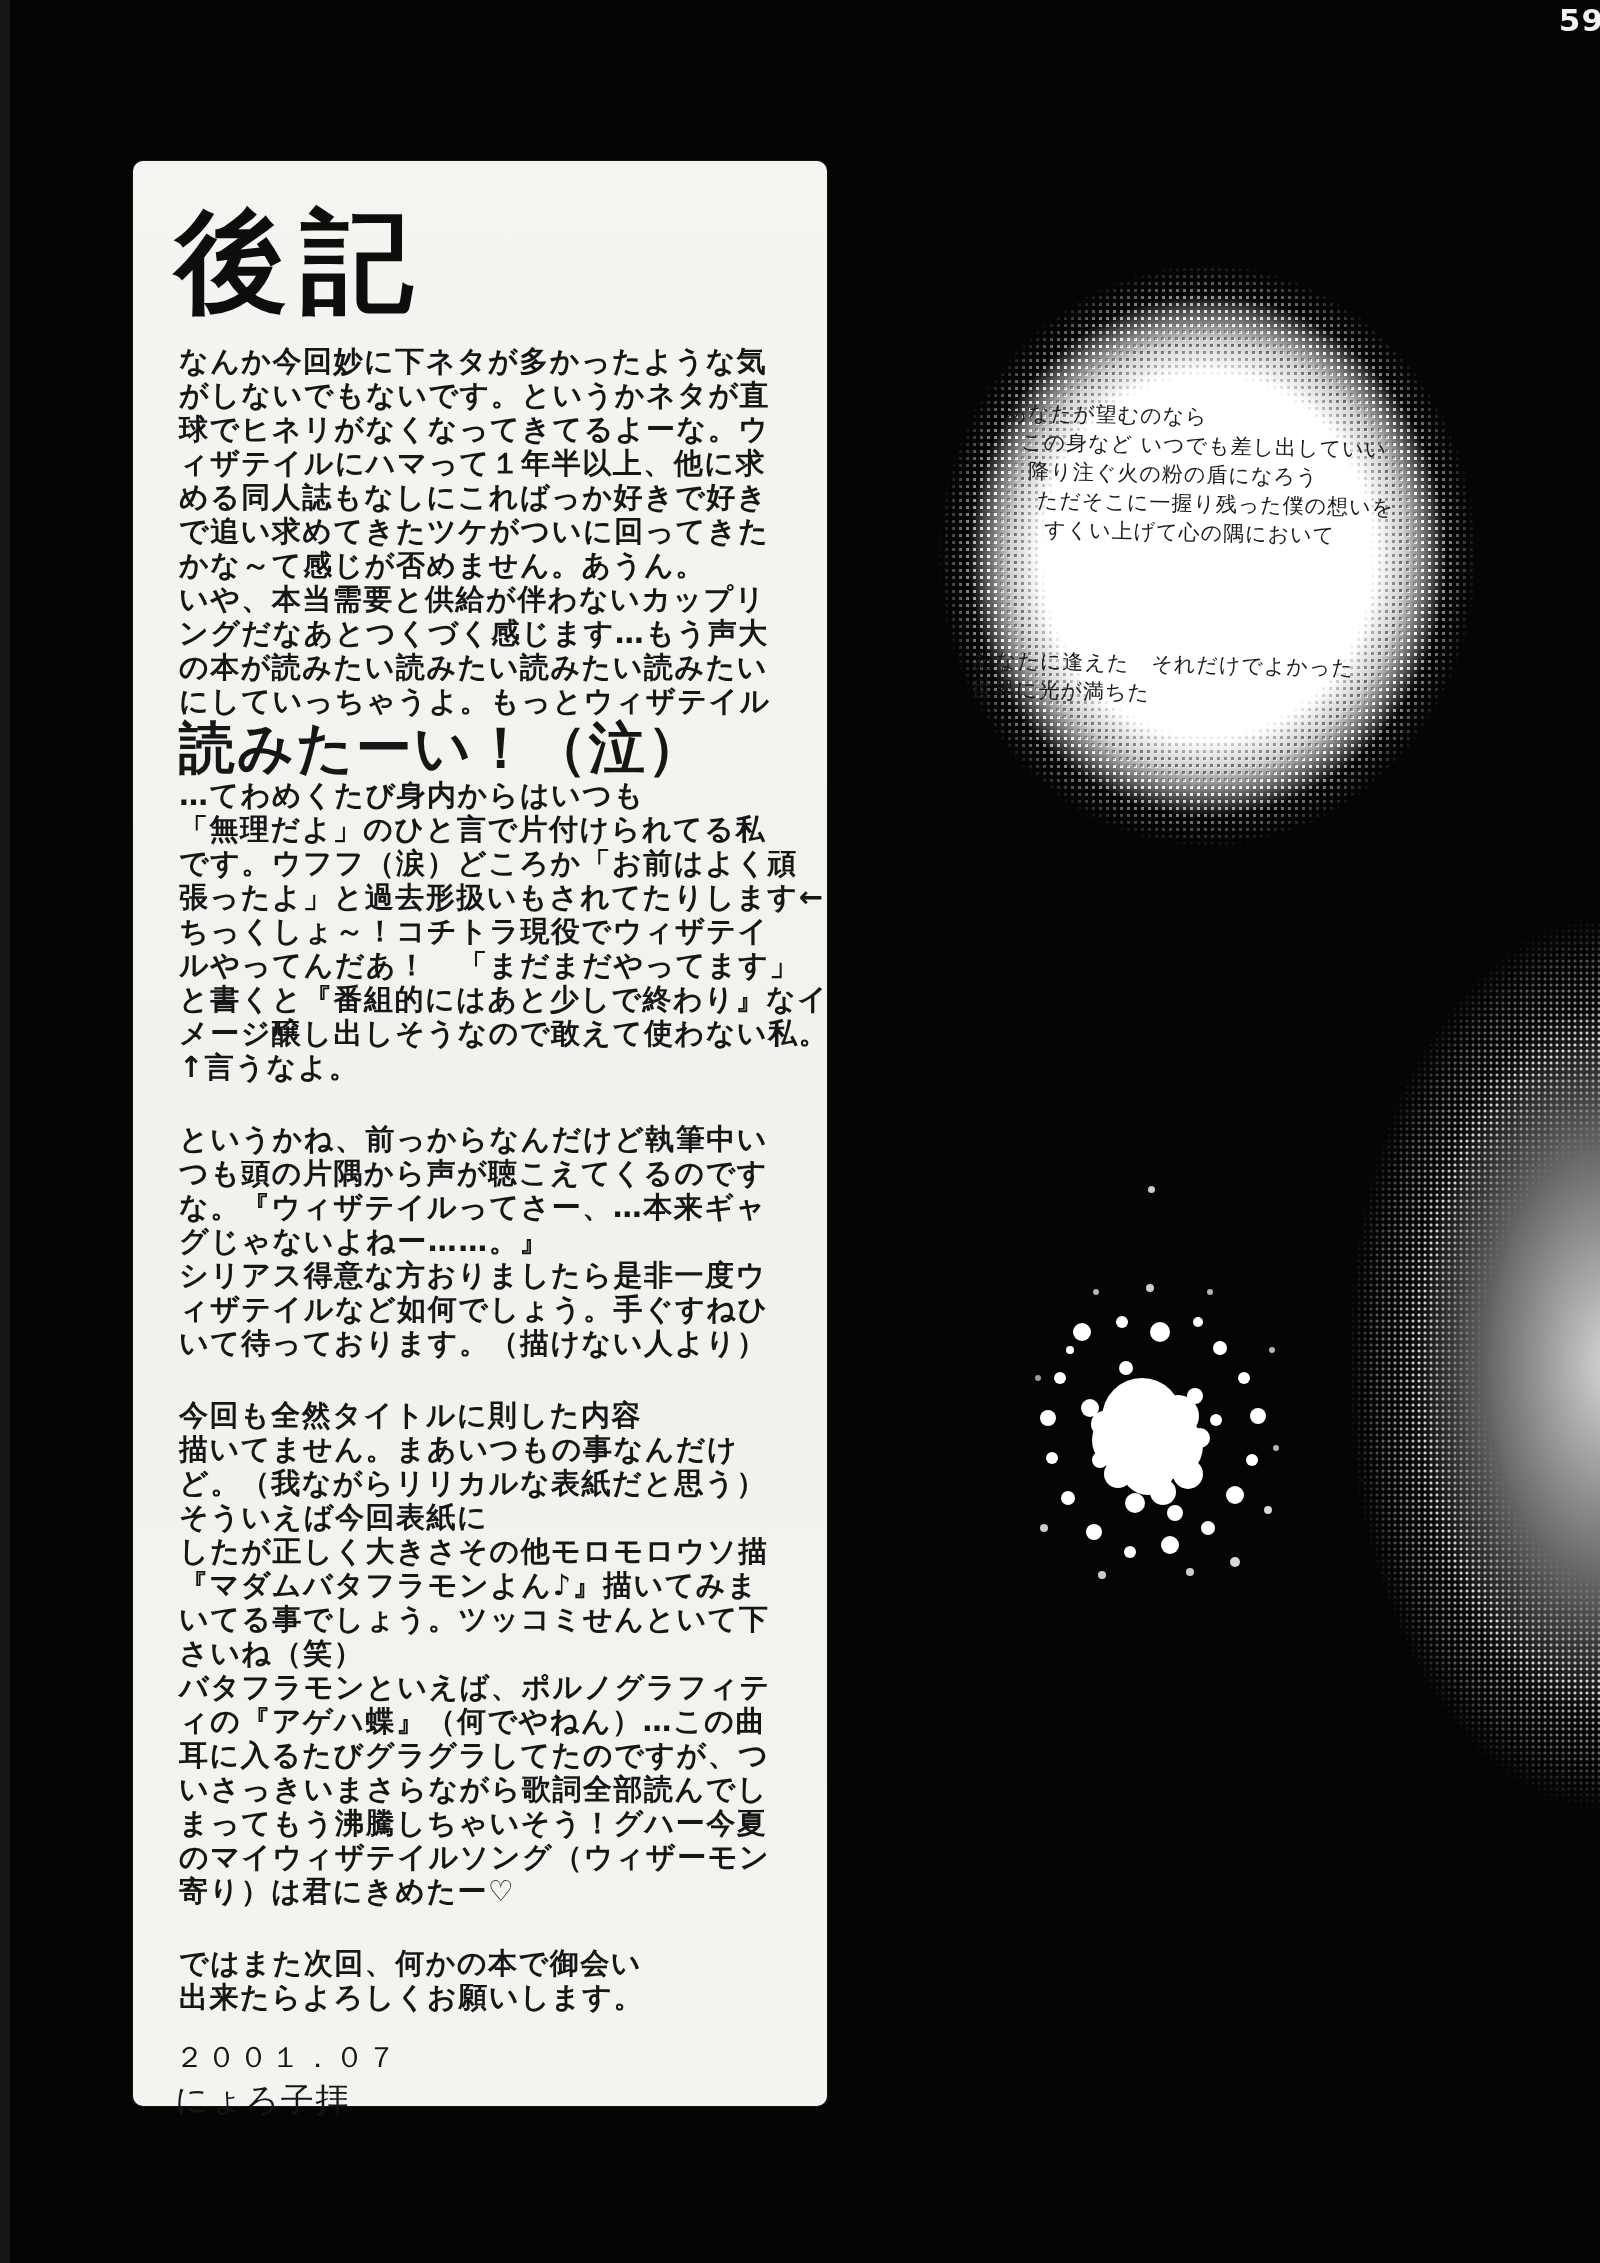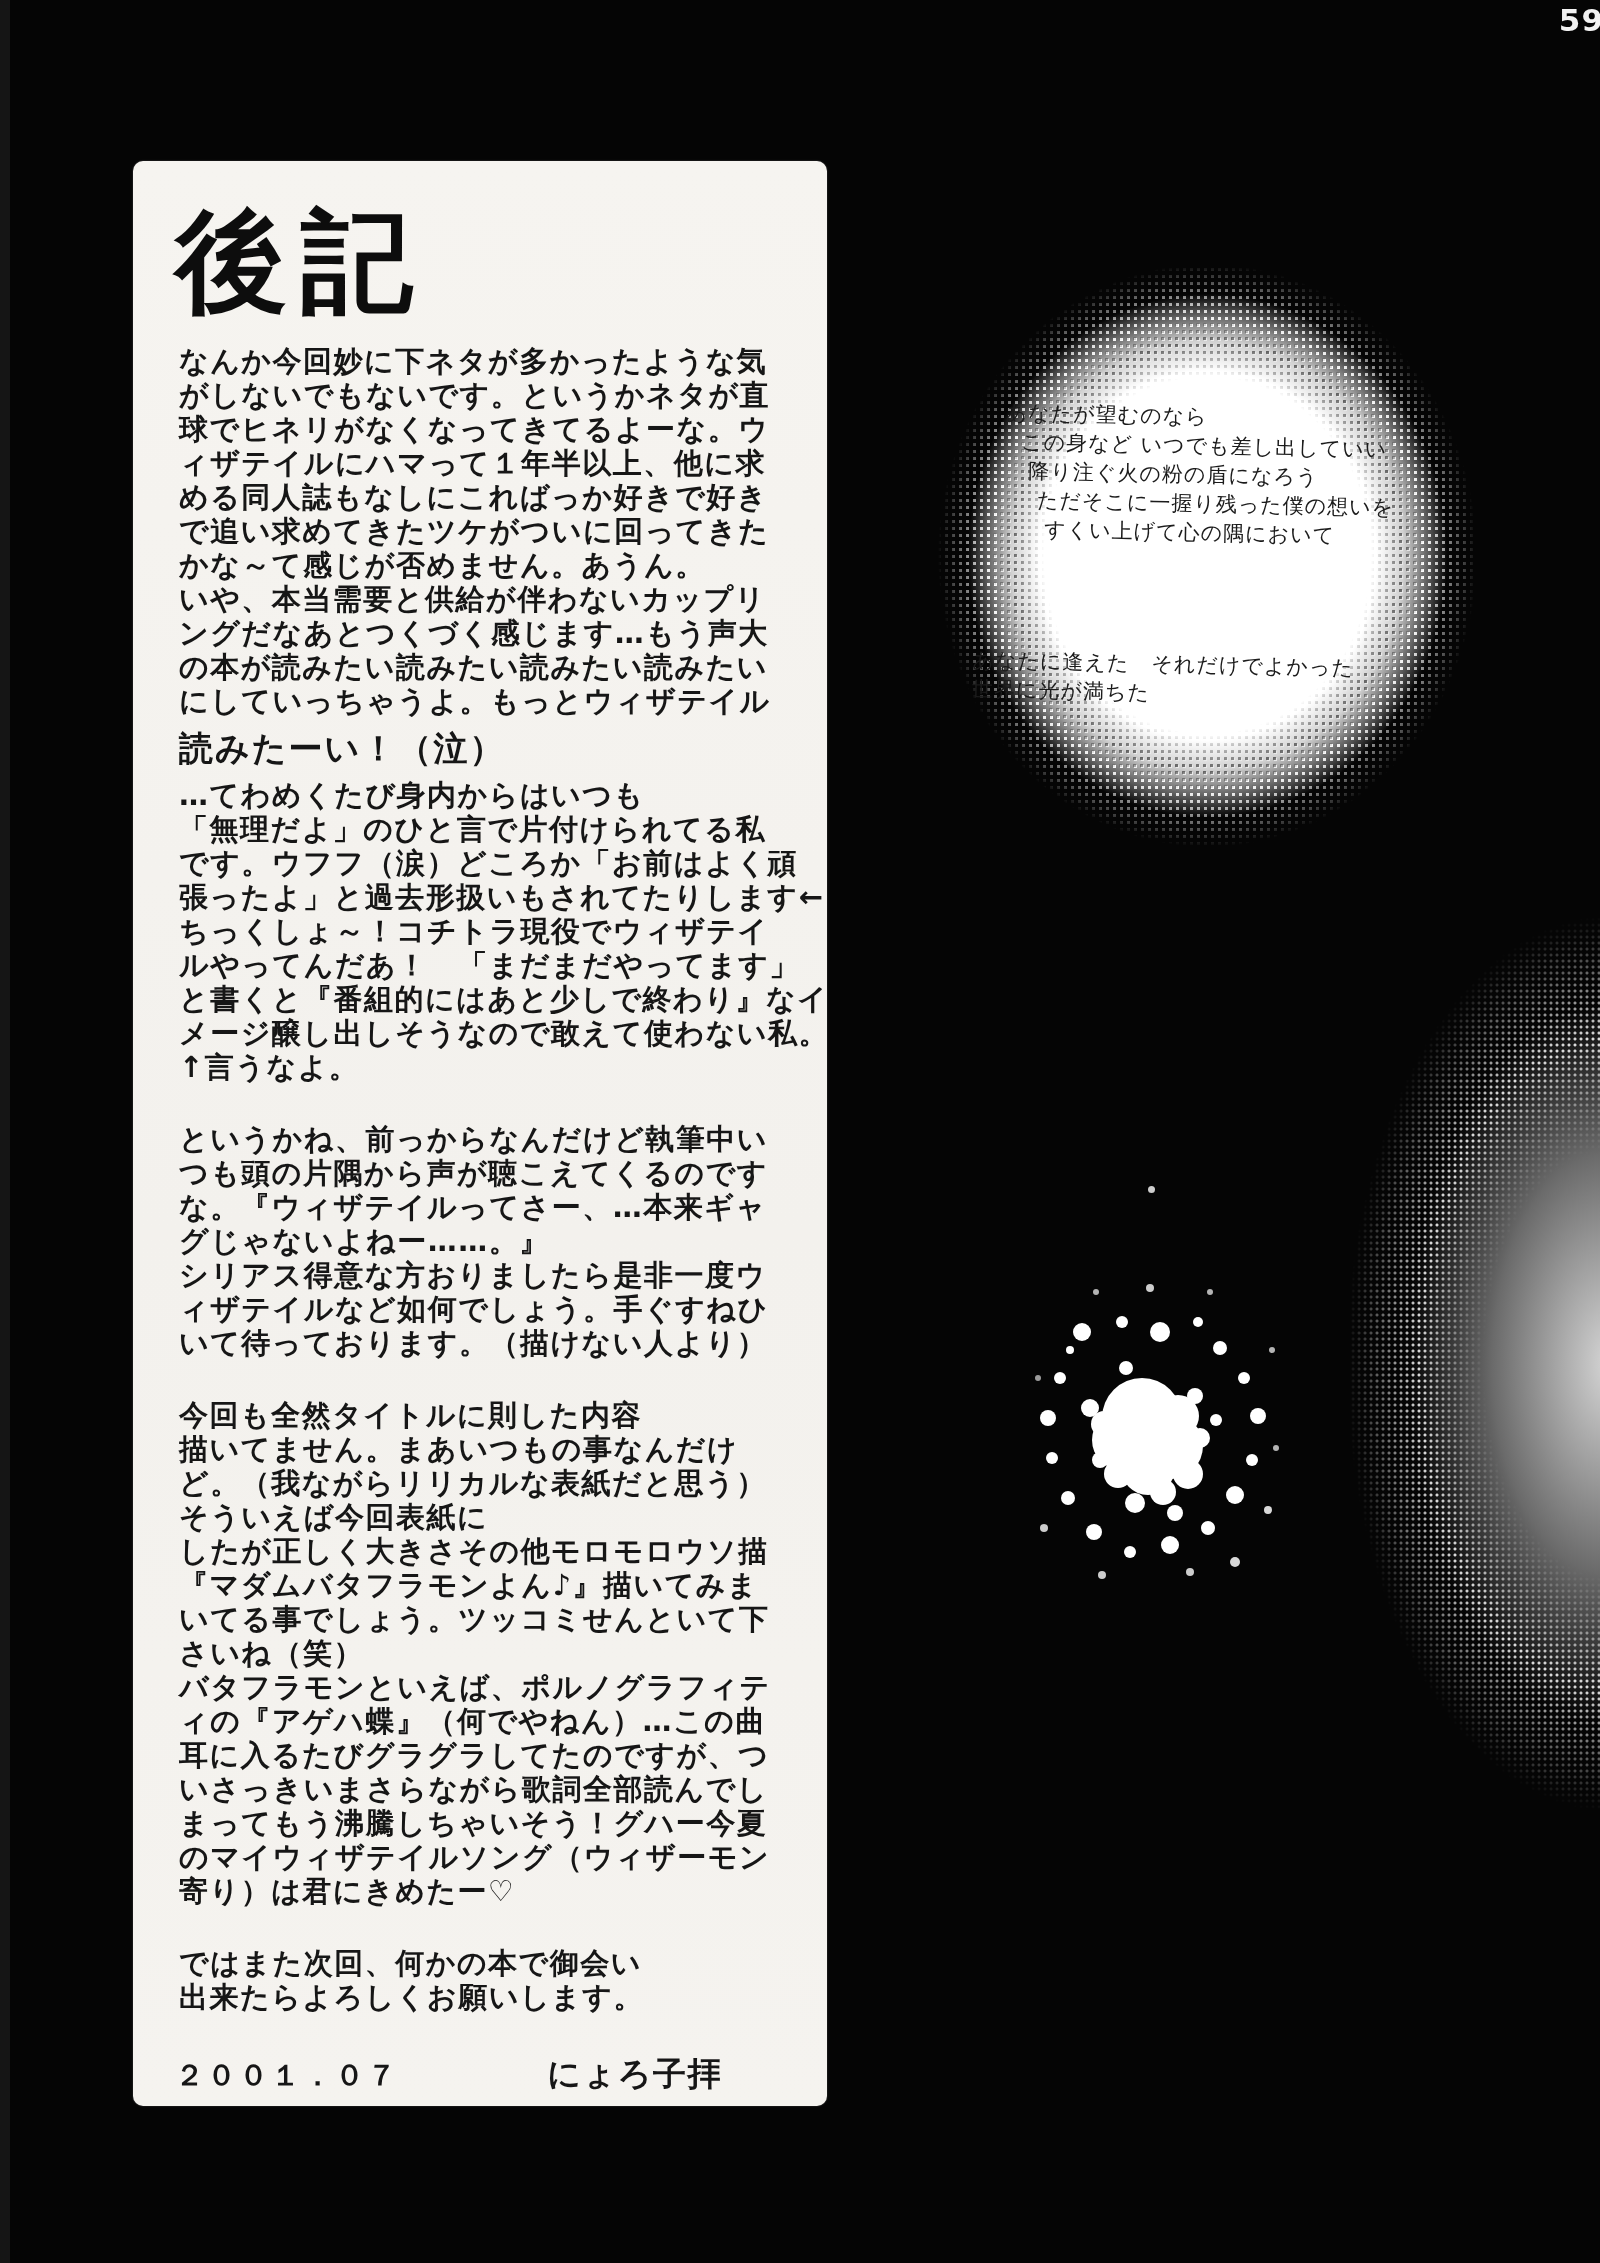--- a/index.html
+++ b/index.html
@@ -25,25 +25,25 @@
   }
   .title{
     margin:0;font-size:112px;line-height:1.15;font-weight:900;
     letter-spacing:14px;color:#0d0d0d;
   }
   .body{margin-top:18px;font-size:29px;font-weight:600;letter-spacing:1.5px;color:#161616;}
   .para{margin:4px;}
   .para + .para{margin-top:38px;}
   .text-line{line-height:34px;white-space:nowrap;}
   .text-line.line-big{
-    font-size:34px;font-weight:800;line-height:56px;letter-spacing:2px;margin:2px 0 2px;
+    font-size:56px;font-weight:800;line-height:56px;letter-spacing:2px;margin:2px 0 2px;
   }
   .colophon{
-    margin-top:38px;display:flex;justify-content:space-between;align-items:baseline;
-    padding-right:85px;font-size:29px;font-weight:700;
+    margin-top:24px;display:flex;justify-content:space-between;align-items:baseline;
+    padding-right:85px;font-size:29px;font-weight:400;flex-direction:column;
   }
   .colophon .date{letter-spacing:3px;}
   .colophon .sig{font-size:33px;}
   
   .glow-circle{
     position:absolute;left:935px;top:258px;width:545px;height:595px;border-radius:50%;
     background:radial-gradient(closest-side,#ffffff 0%,#ffffff 62%,rgba(255,255,255,.82) 72%,rgba(255,255,255,0) 88%);
   }
   .glow-circle::before{ 
     content:"";position:absolute;inset:-34px;border-radius:50%;

